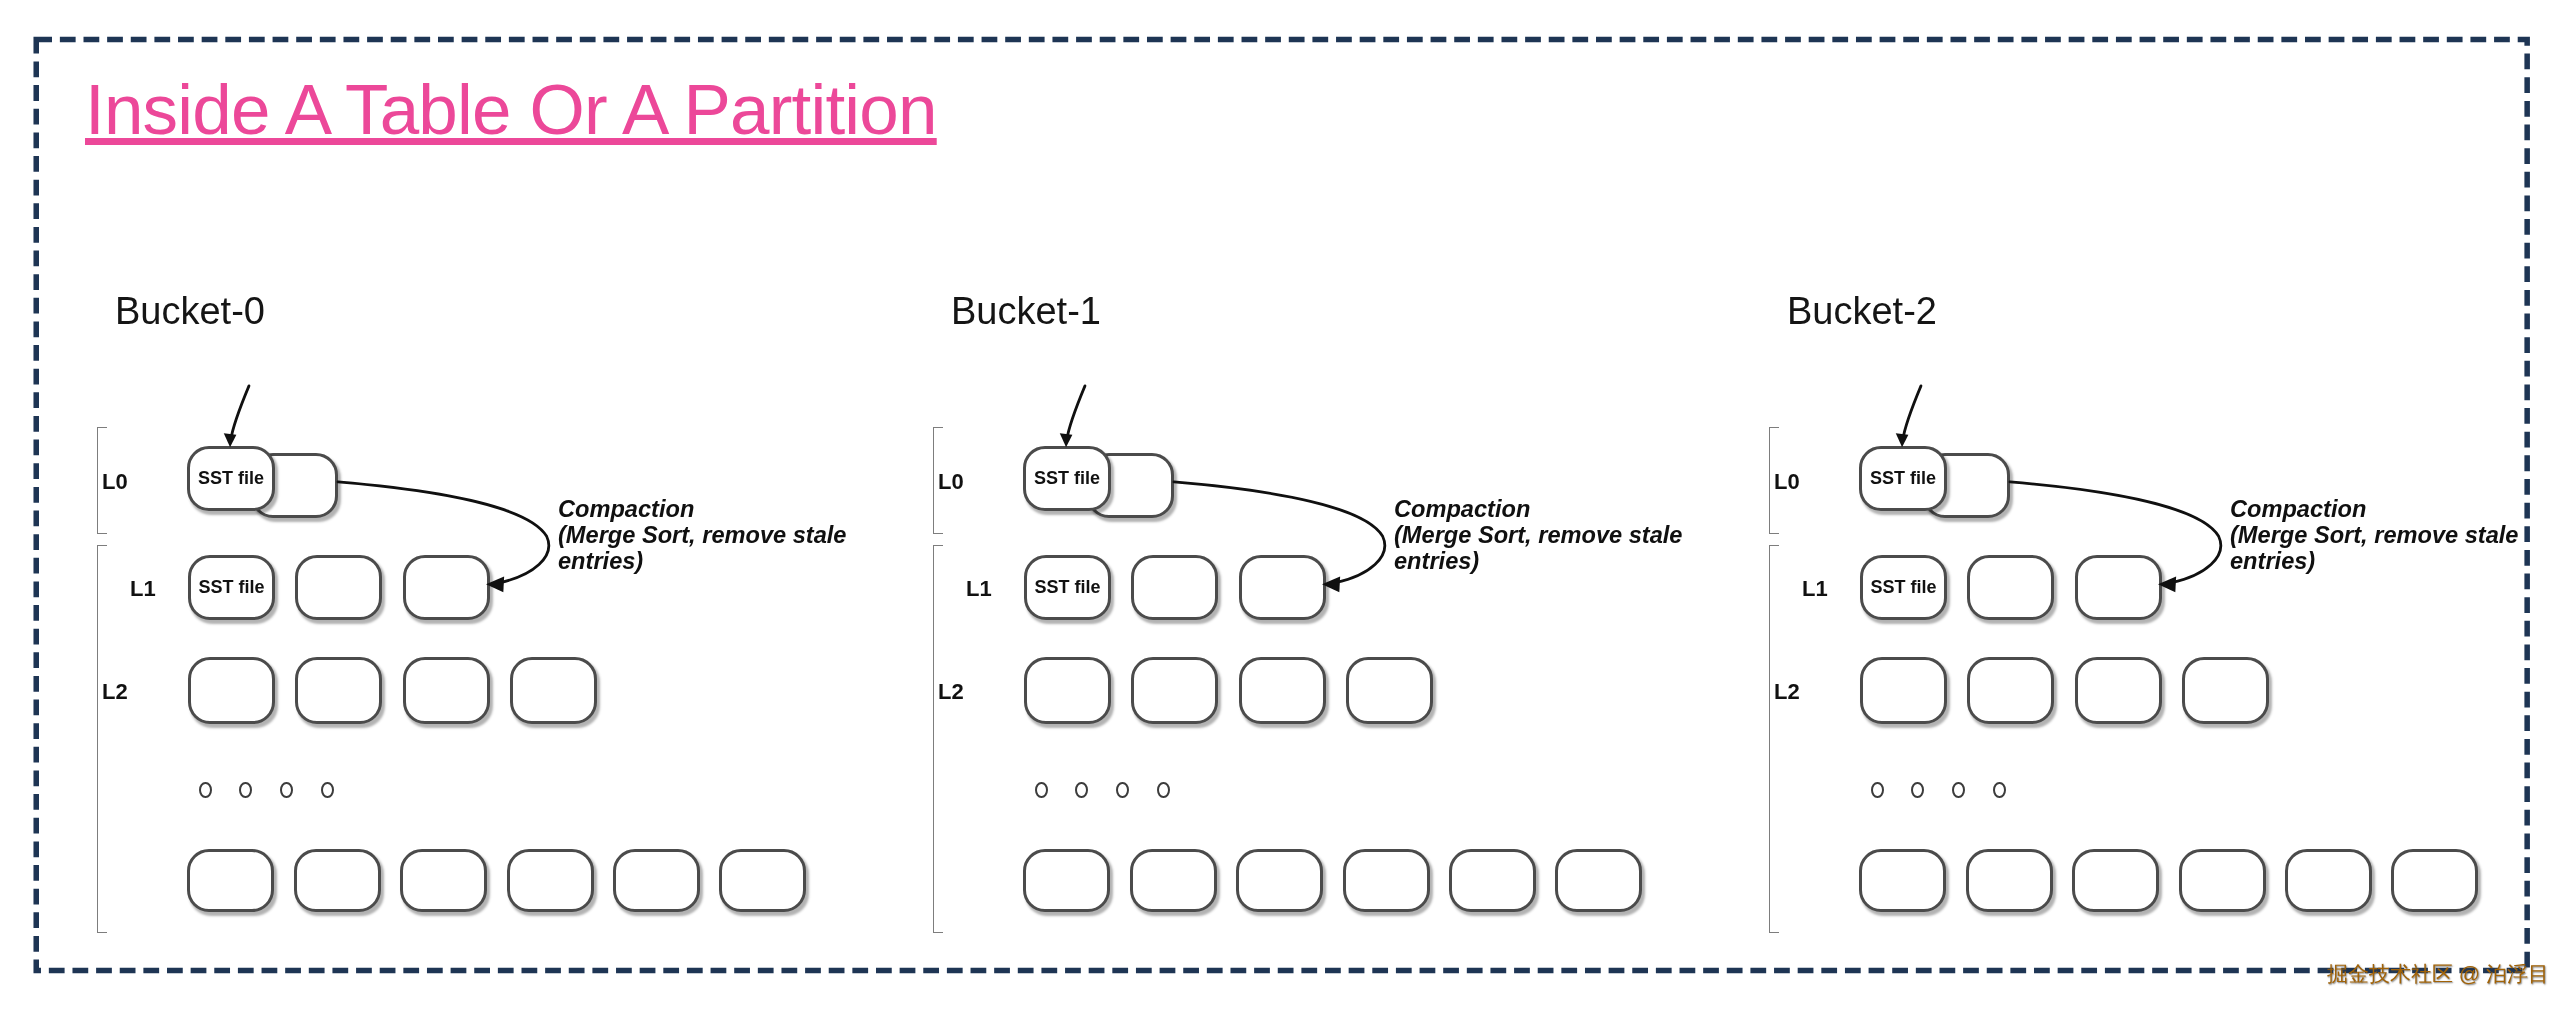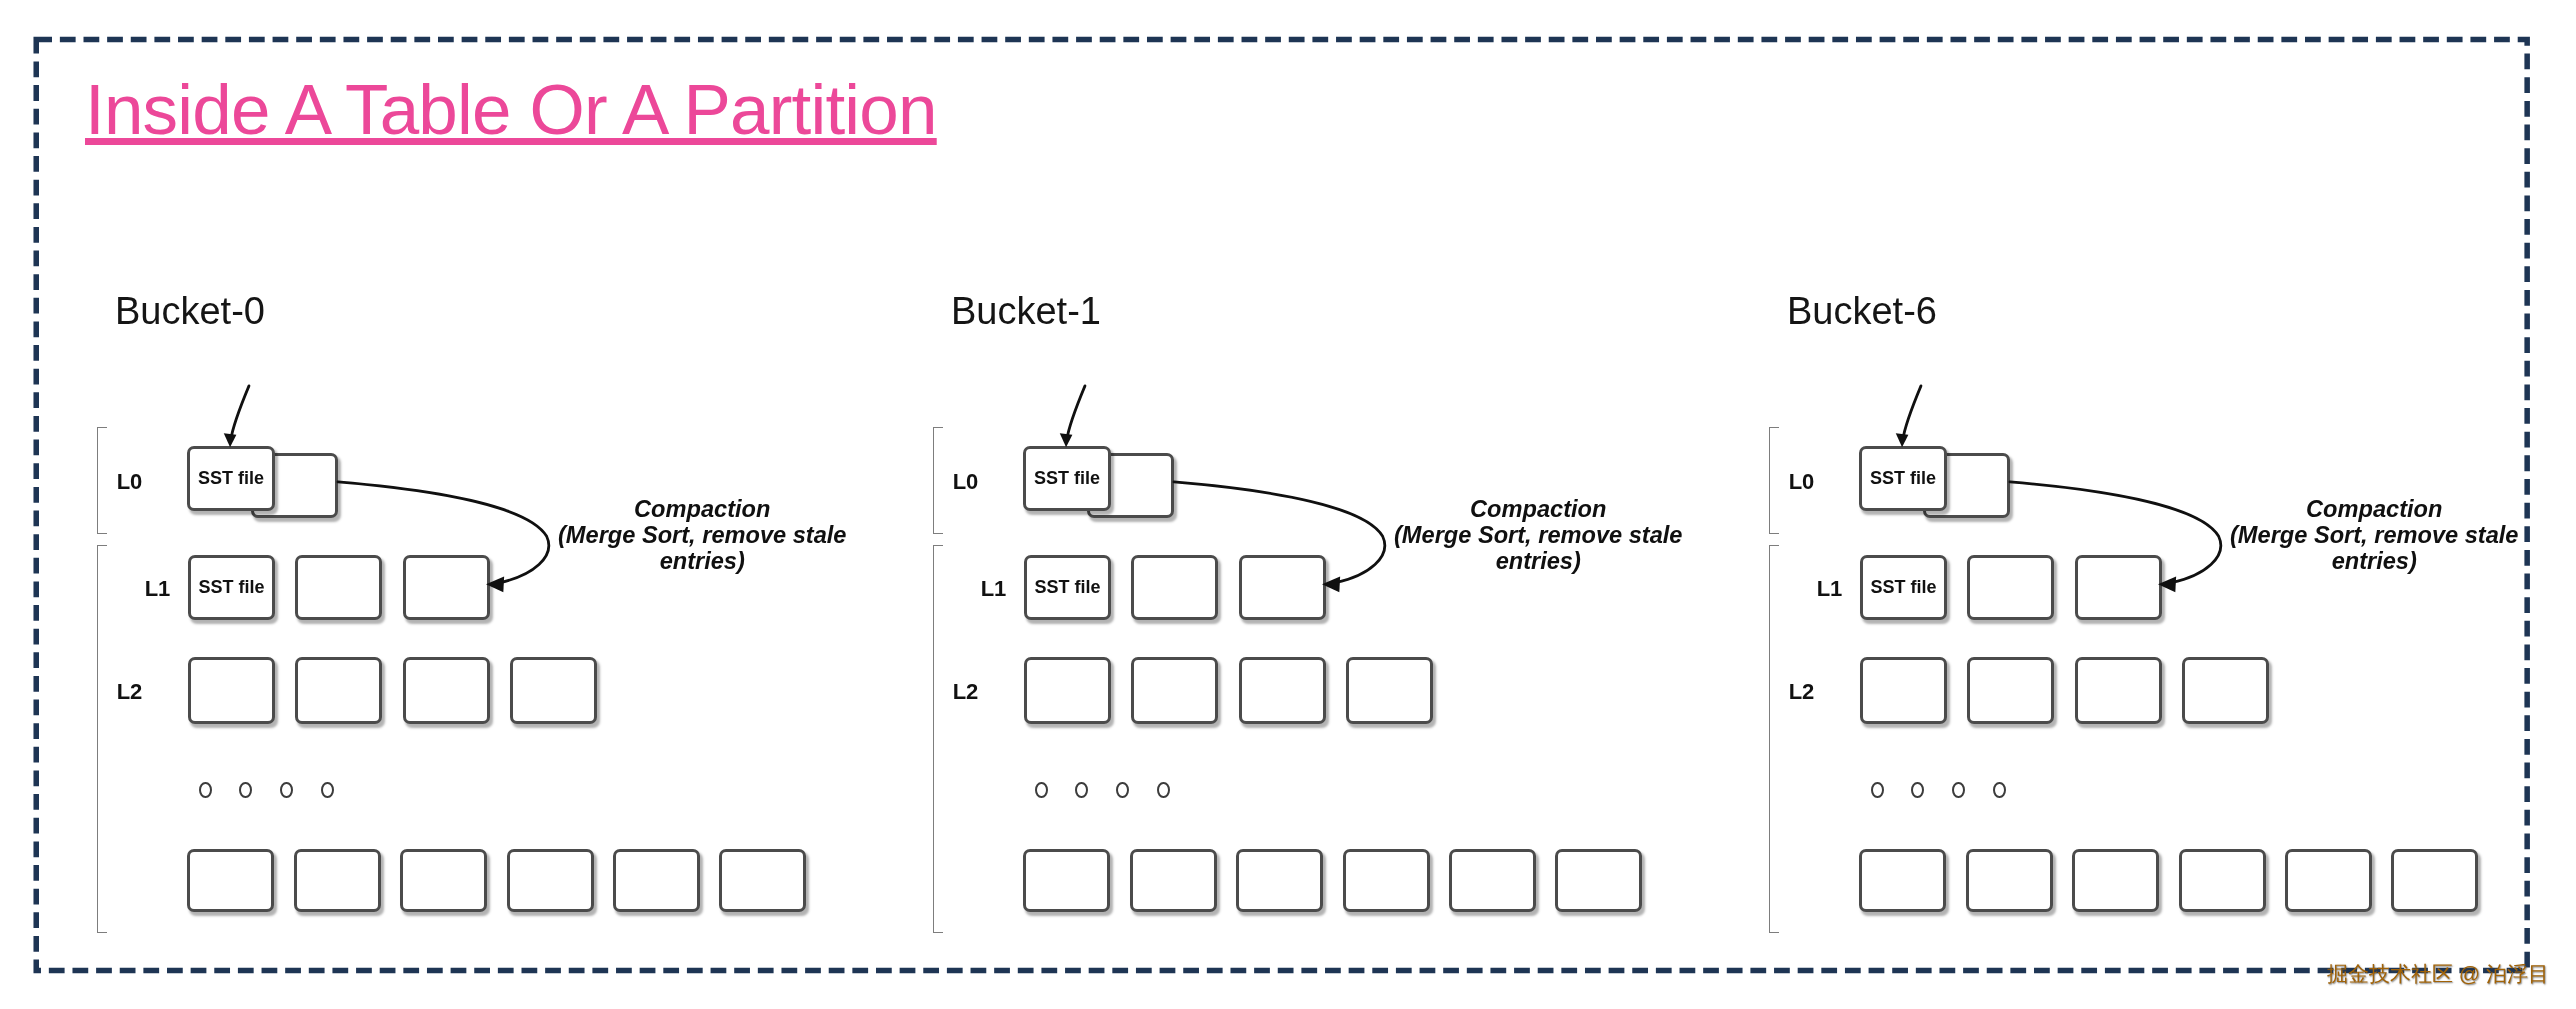--- a/index.html
+++ b/index.html
@@ -17,21 +17,21 @@
     position:absolute; left:85px; top:69px;
     font-size:71px; font-weight:400; letter-spacing:-0.8px; color:#ec4899;
     z-index:2; white-space:nowrap;text-decoration:underline;
   }
   .watermark {
     position:absolute; right:27px; top:960px; z-index:6;
     font-size:21px; color:#a16207;
     text-shadow:0.8px 0.8px 1.6px rgba(70,70,70,0.75);
     white-space:nowrap;
   }
-  .bucket { position:absolute; top:0; width:835px; height:904px; z-index:2;text-align:center; }
+  .bucket { position:absolute; top:0; width:835px; height:904px; z-index:2; }
   .bucket-label {
     position:absolute; left:115px; top:290px;
     font-size:38px; font-weight:400; color:#151515; white-space:nowrap;
   }
   .bracket {
     position:absolute; width:10.2px; box-sizing:border-box;
     border-left:1.6px solid #7d7d7d;
     border-top:1.6px solid #7d7d7d;
     border-bottom:1.6px solid #7d7d7d;
   }
@@ -39,21 +39,21 @@
   .b-low { left:97px; top:545px; height:388px; }
   .lvl {
     position:absolute; left:102px; width:55px;
     font-size:22px; font-weight:bold; color:#111;
   }
   .lvl.l0 { top:469px; } .lvl.l1 { top:576px;margin-left:28px; } .lvl.l2 { top:679px; }
   .box {
     position:absolute; box-sizing:border-box;
     background:#fff;
     border:3.2px solid #4b4b4b;
-    border-radius:7px;
+    border-radius:22px;
     box-shadow:2.4px 3.2px 2.4px rgba(0,0,0,0.30);
   }
   .box.sst {
     display:flex; align-items:center; justify-content:center;
     font-size:18px; font-weight:bold; color:#111; z-index:2;
   }
   .back-box { left:251px; top:453px; width:87px; height:65px; z-index:1; }
   .front-box { left:187px; top:446px; width:88px; height:65px; }
   .dot {
     position:absolute; top:782px; width:12.6px; height:15.8px;
@@ -167,21 +167,21 @@
   </svg>
 
   <div class="note">
     <div>Compaction</div>
     <div>(Merge Sort, remove stale</div>
     <div>entries)</div>
   </div>
 </div>
 
 <div class="bucket" style="left:1672px">
-  <div class="bucket-label">Bucket-6</div>
+  <div class="bucket-label">Bucket-2</div>
   <div class="bracket b-l0"></div>
   <div class="bracket b-low"></div>
   <div class="lvl l0">L0</div>
   <div class="lvl l1">L1</div>
   <div class="lvl l2">L2</div>
 
   <div class="box back-box"></div>
   <div class="box sst front-box">SST file</div>
 
   <div class="box sst" style="left:188px;top:555px;width:87px;height:65px">SST file</div>

